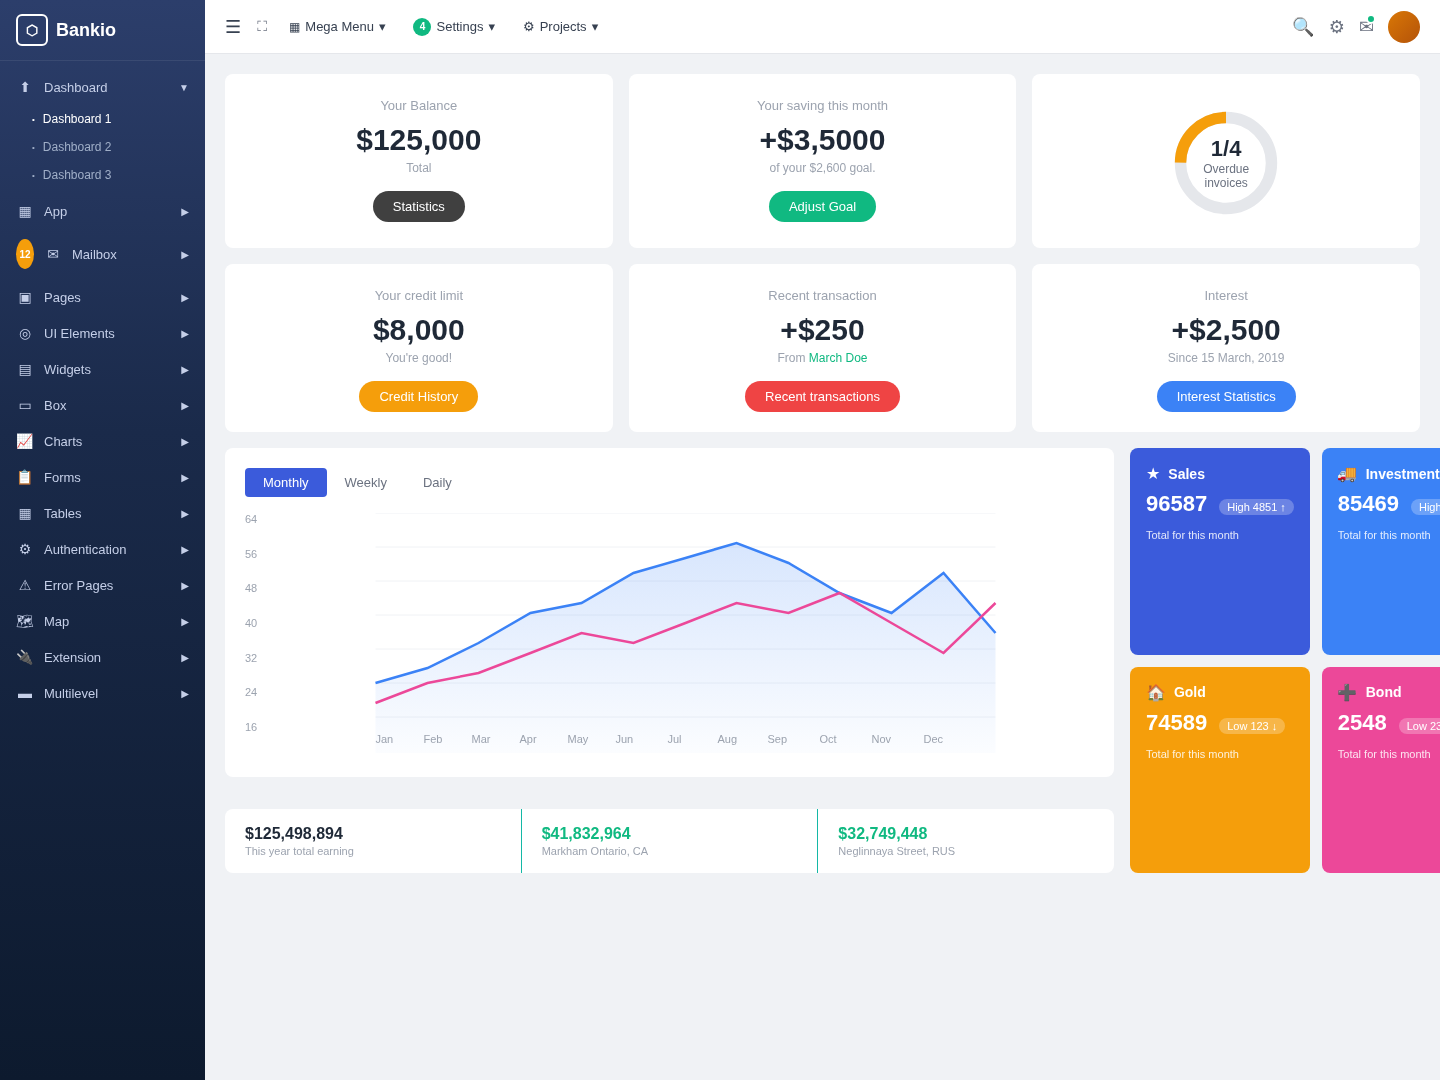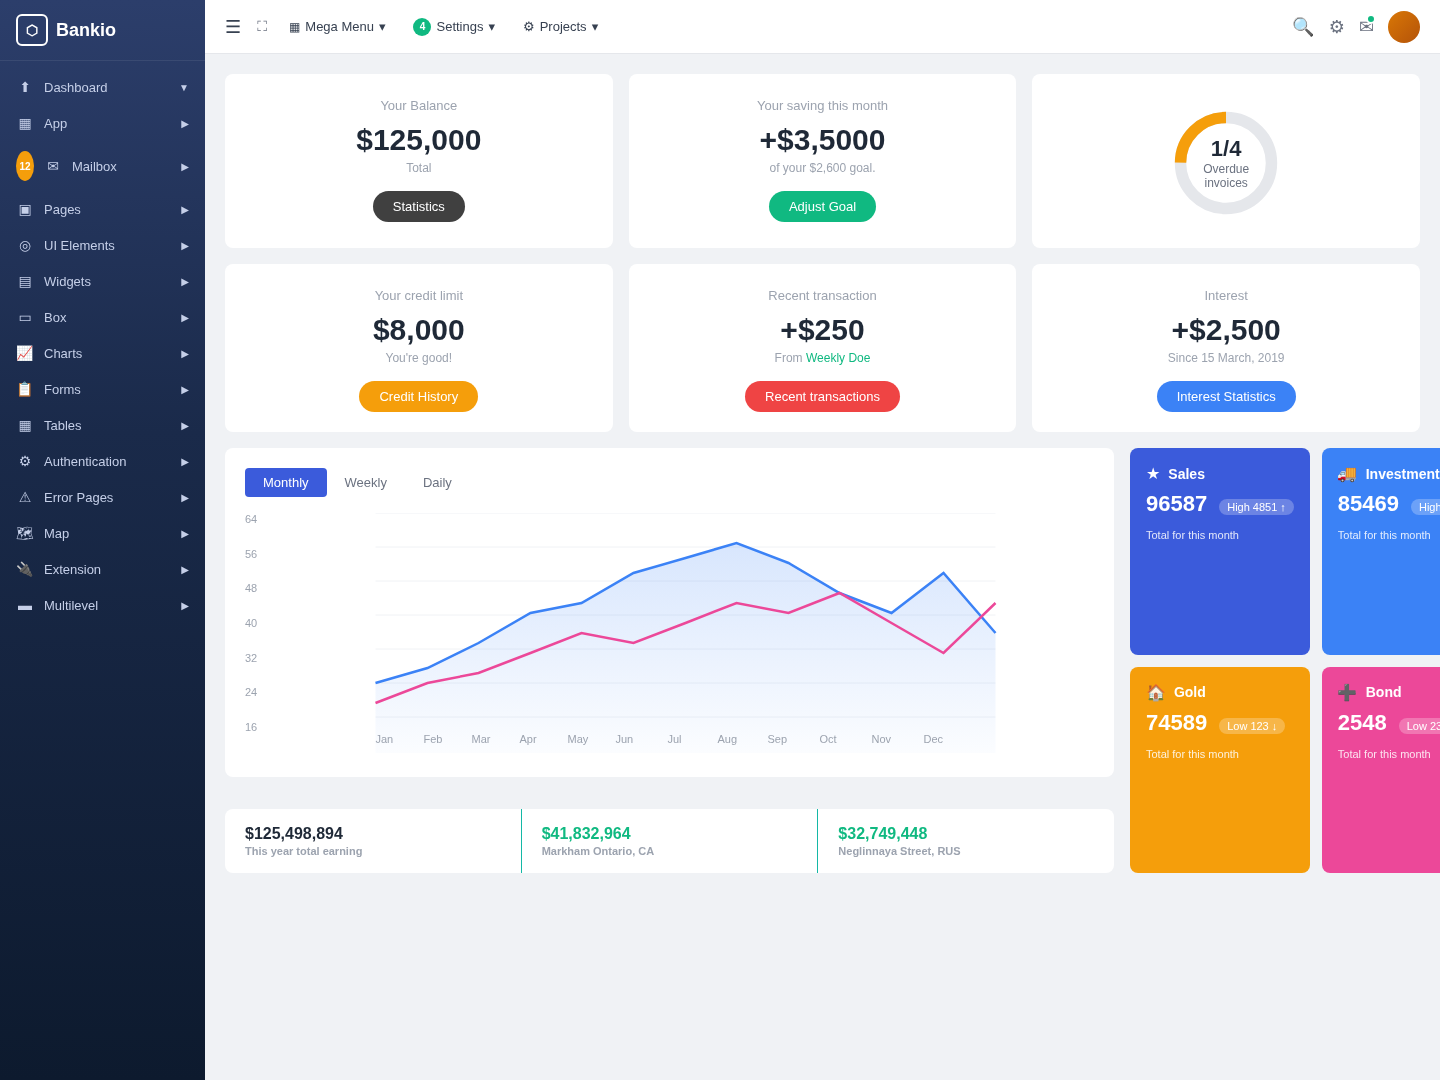--- a/index.html
+++ b/index.html
@@ -157,39 +157,44 @@
       padding: 2px 8px; font-size: 11px; margin-left: 8px;
     }
     .stat-footer { font-size: 11px; opacity: 0.85; margin-top: 6px; }
 
     
     .summary-row { display: flex; gap: 0; background: #fff; border-radius: 8px; margin-top: 16px; overflow: hidden; }
     .summary-item { flex: 1; padding: 16px 20px; border-right: 1px solid #14b8a6; }
     .summary-item:last-child { border-right: none; }
     .summary-value { font-size: 16px; font-weight: 700; color: #1f2937; }
     .summary-value.green { color: #10b981; }
-    .summary-label { font-size: 11px; color: #9ca3af; margin-top: 2px; font-weight: bold; }
+    .summary-label { font-size: 11px; color: #9ca3af; margin-top: 2px; }
   </style>
 </head>
 <body>
 
 <div class="sidebar">
   <div class="sidebar-header">
     <div class="sidebar-logo">
       <div class="logo-icon">⬡</div>
       <span>Bankio</span>
     </div>
   </div>
 
   <div class="sidebar-section">
 
     <div class="sidebar-group-header">
       <span class="icon-wrap">⬆</span>
       <span>Dashboard</span>
       <span class="arrow">▼</span>
+    </div>
+    <div class="sidebar-sub-items">
+      <div class="sidebar-sub-item active">Dashboard 1</div>
+      <div class="sidebar-sub-item">Dashboard 2</div>
+      <div class="sidebar-sub-item">Dashboard 3</div>
     </div>
 
     <div class="sidebar-group-header">
       <span class="icon-wrap">▦</span>
       <span>App</span>
       <span class="arrow">▶</span>
     </div>
 
     <div class="sidebar-group-header">
       <span class="badge-sm">12</span>
@@ -345,21 +350,21 @@
         <div class="card-label">Your credit limit</div>
         <div class="card-value">$8,000</div>
         <div class="card-sub">You're good!</div>
         <button class="btn btn-warning">Credit History</button>
       </div>
 
       <div class="card">
         <div class="card-label">Recent transaction</div>
         <div class="card-value">+$250</div>
         <div class="card-sub">
-          From <span style="color:#10b981;">Weekly Doe</span>
+          From <span style="color:#10b981;">March Doe</span>
         </div>
         <button class="btn btn-danger">Recent transactions</button>
       </div>
 
       <div class="card">
         <div class="card-label">Interest</div>
         <div class="card-value">+$2,500</div>
         <div class="card-sub">Since 15 March, 2019</div>
         <button class="btn btn-info">Interest Statistics</button>
       </div>

